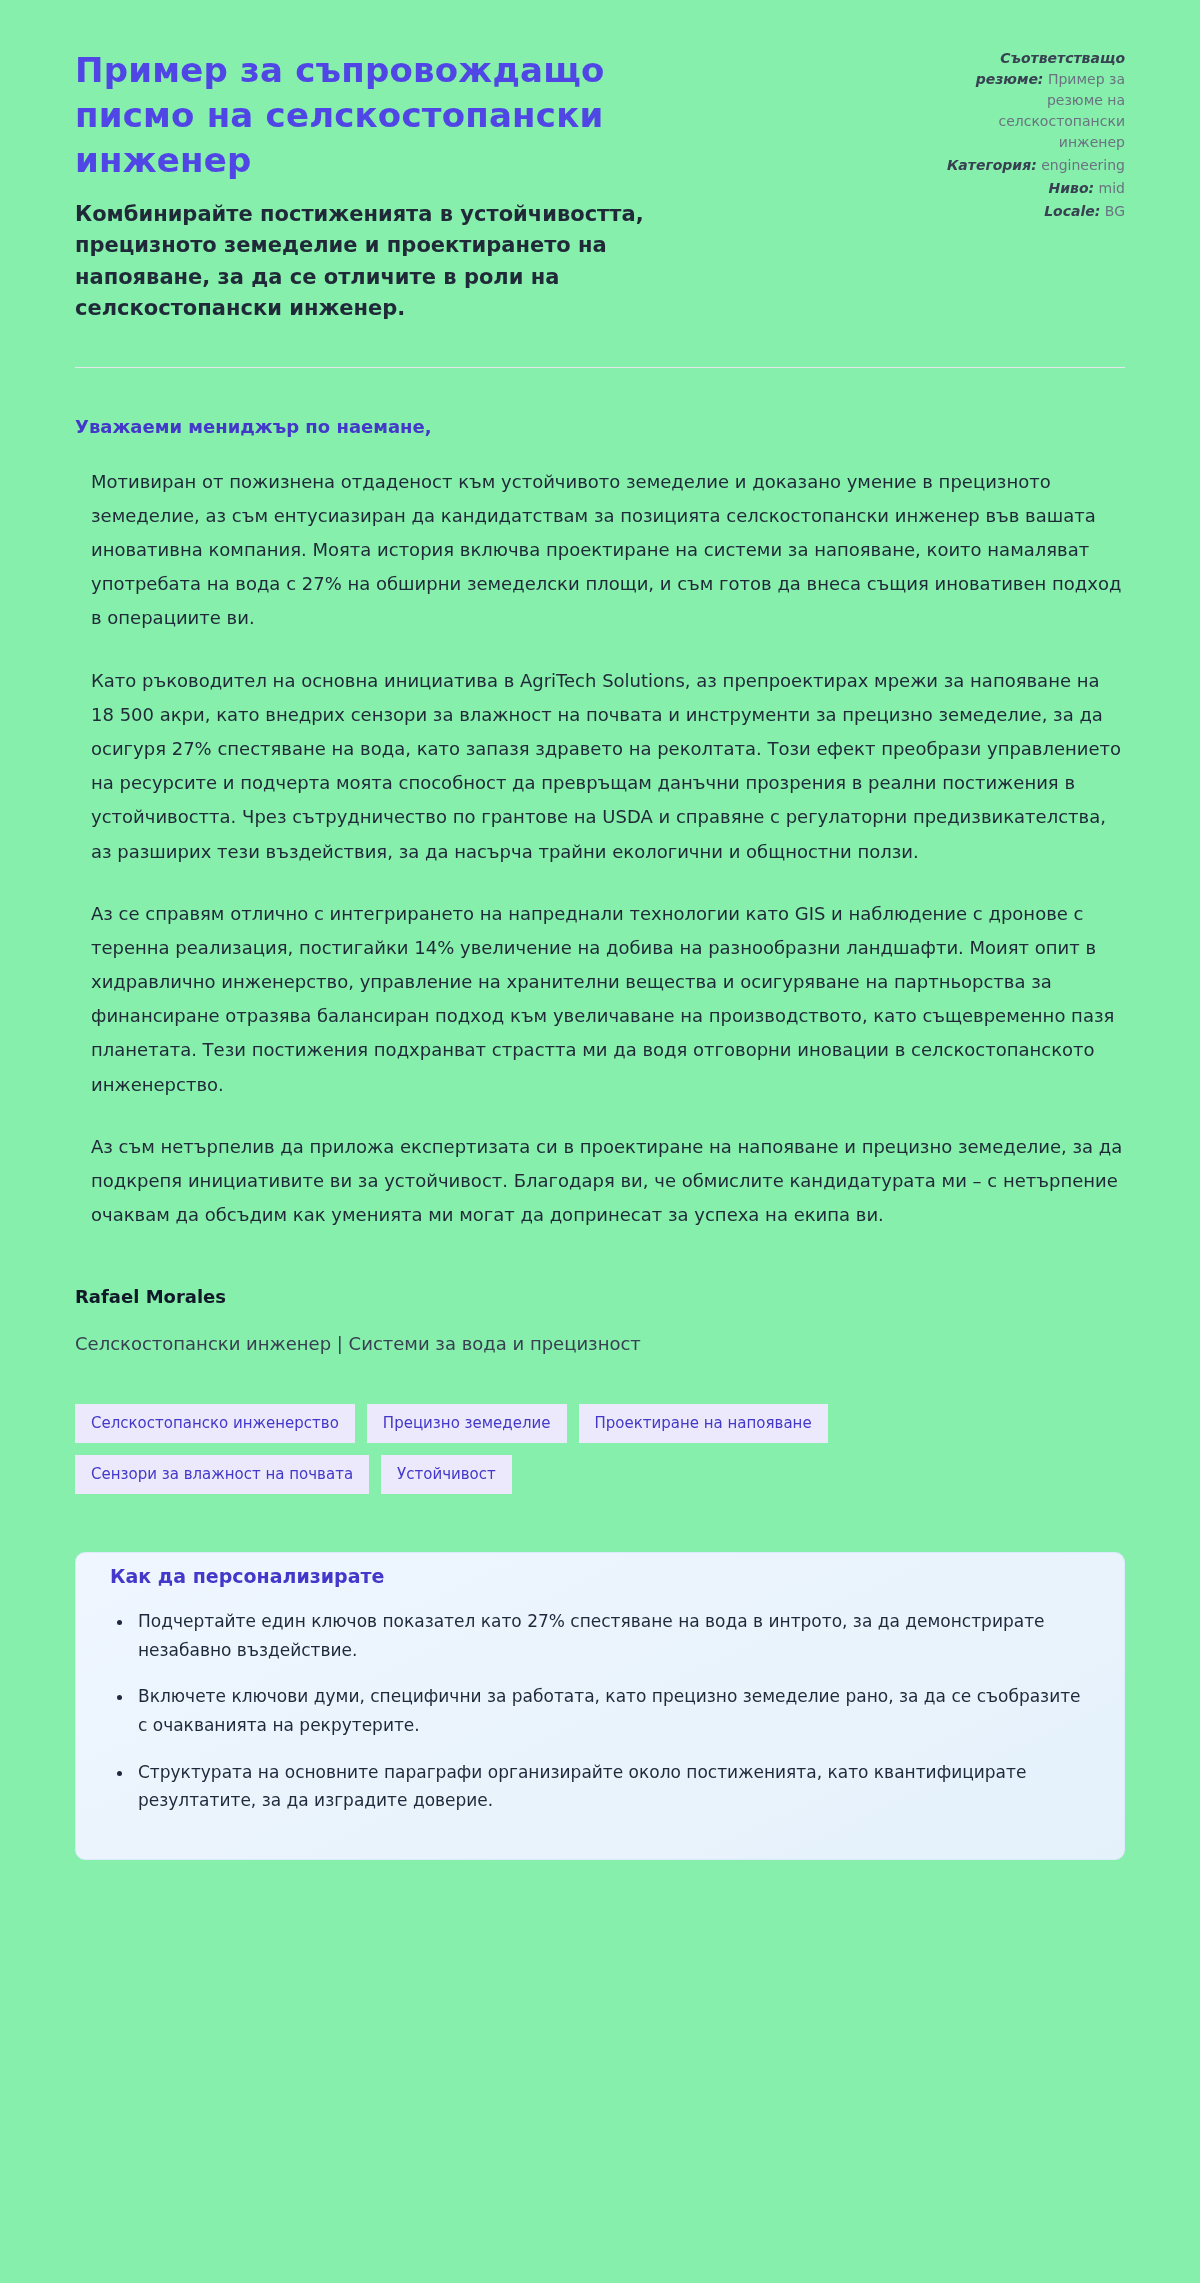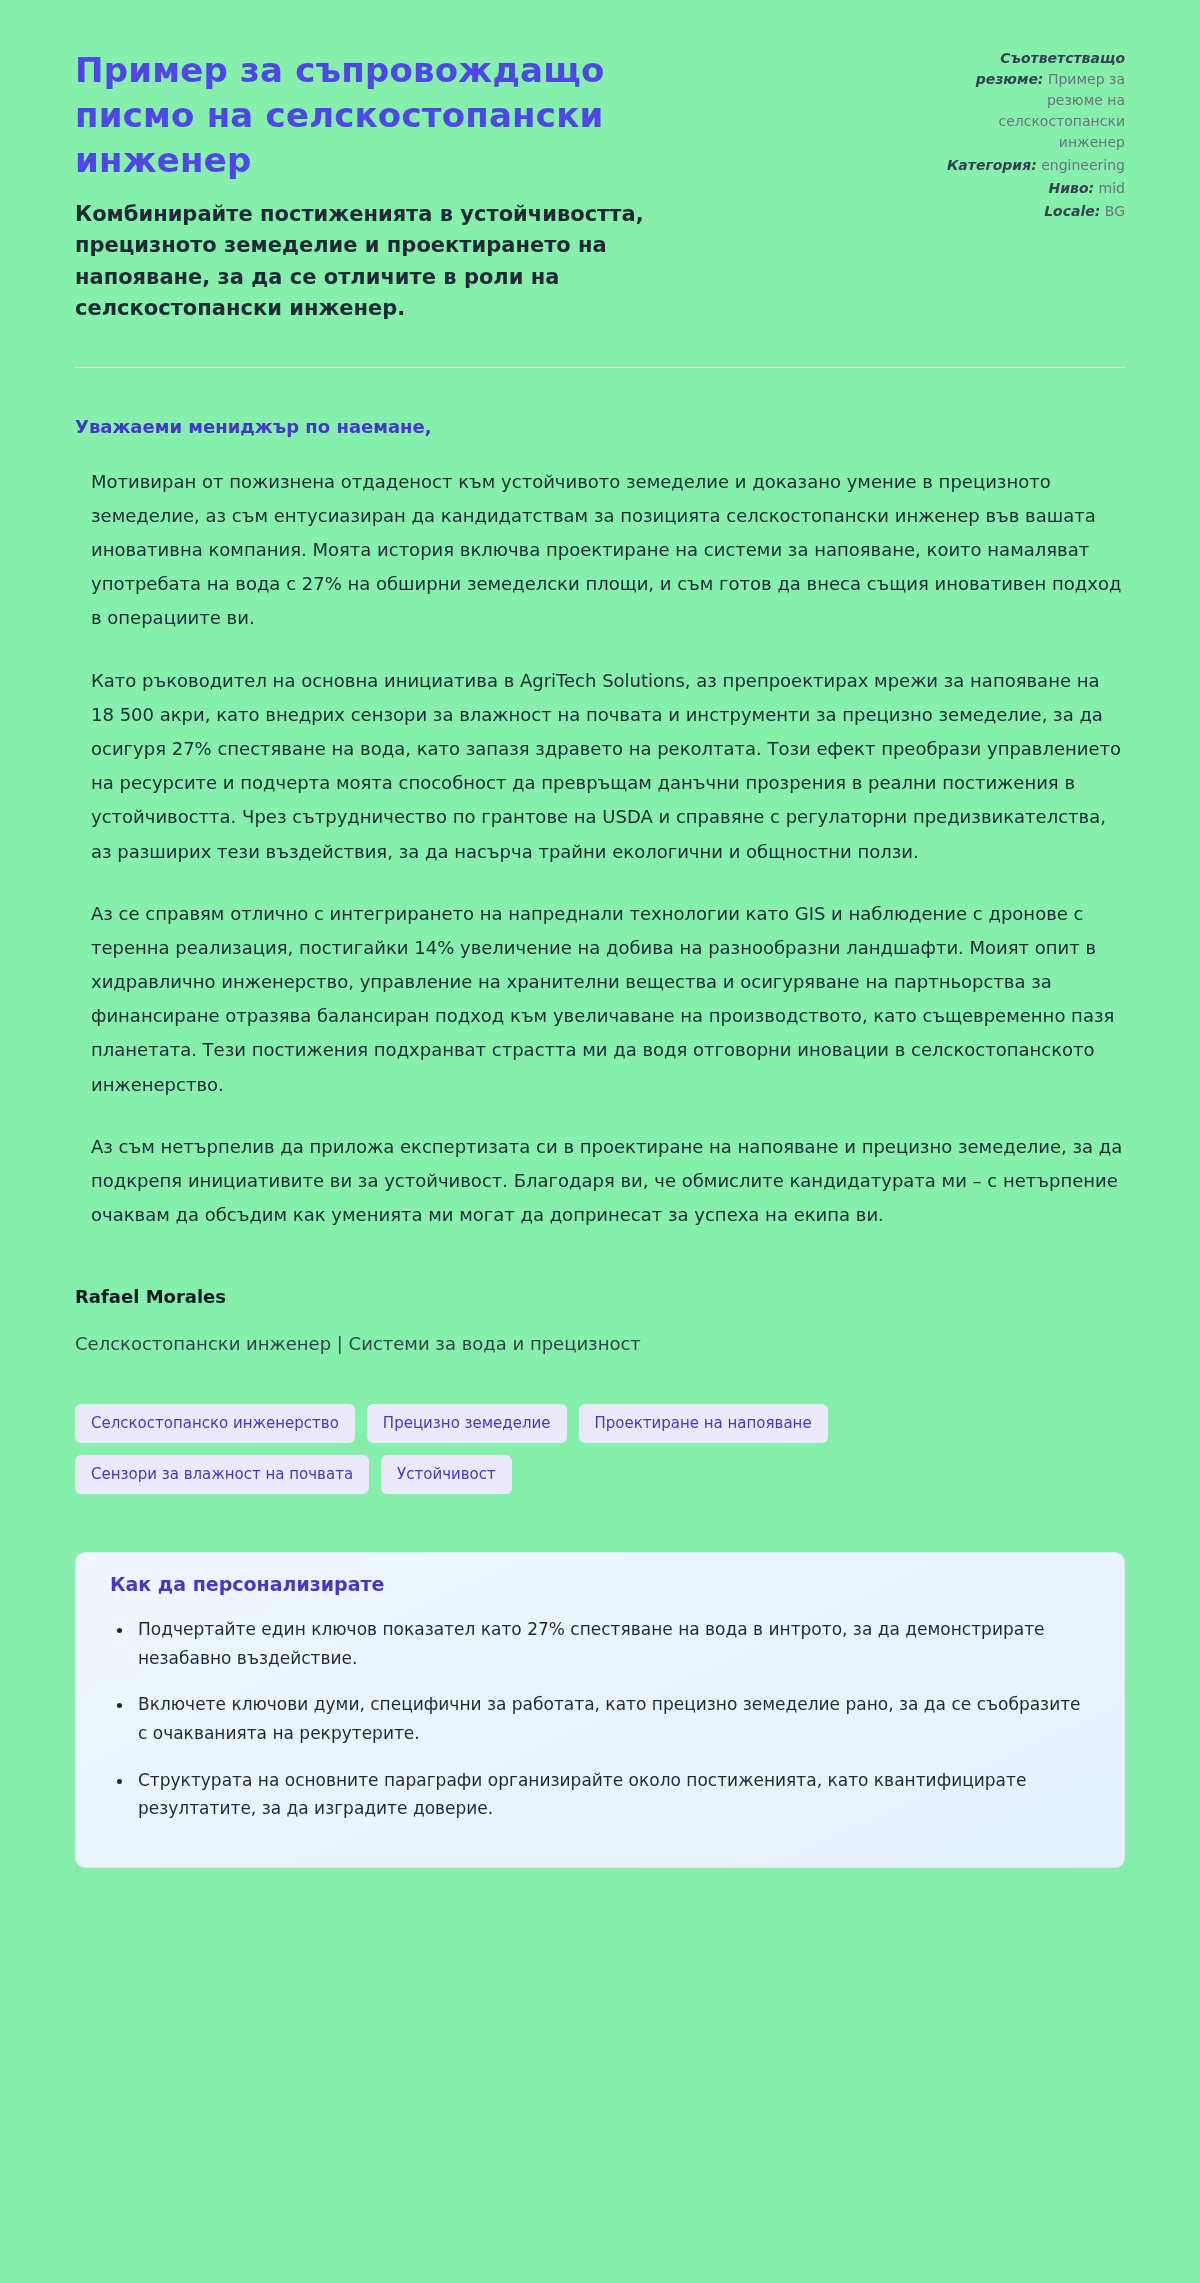--- a/index.html
+++ b/index.html
@@ -97,31 +97,31 @@
     flex-wrap: wrap;
     gap: 12px;
     max-width: 820px;
   }
   .tag {
     background: #ebe9fb;
     color: #4338ca;
     font-size: 15px;
     line-height: 1;
     padding: 12px 16px;
-    border-radius: 6px;
+    border-radius: 0;
     white-space: nowrap;
   }
 
   
   .personalize-box {
     margin-top: 58px;
     background: linear-gradient(155deg, #eff6ff 0%, #e9f3fc 60%, #e4f1fb 100%);
     border: 1px solid #dbeafe;
     border-radius: 10px;
-    padding: 20px 34px 24px 34px;
+    padding: 12px 34px 24px 34px;
   }
   .personalize-title {
     margin: 0 0 20px 0;
     font-size: 19px;
     font-weight: 700;
     color: #4338ca;
   }
   .personalize-list {
     margin: 0;
     padding: 0 0 0 24px;

